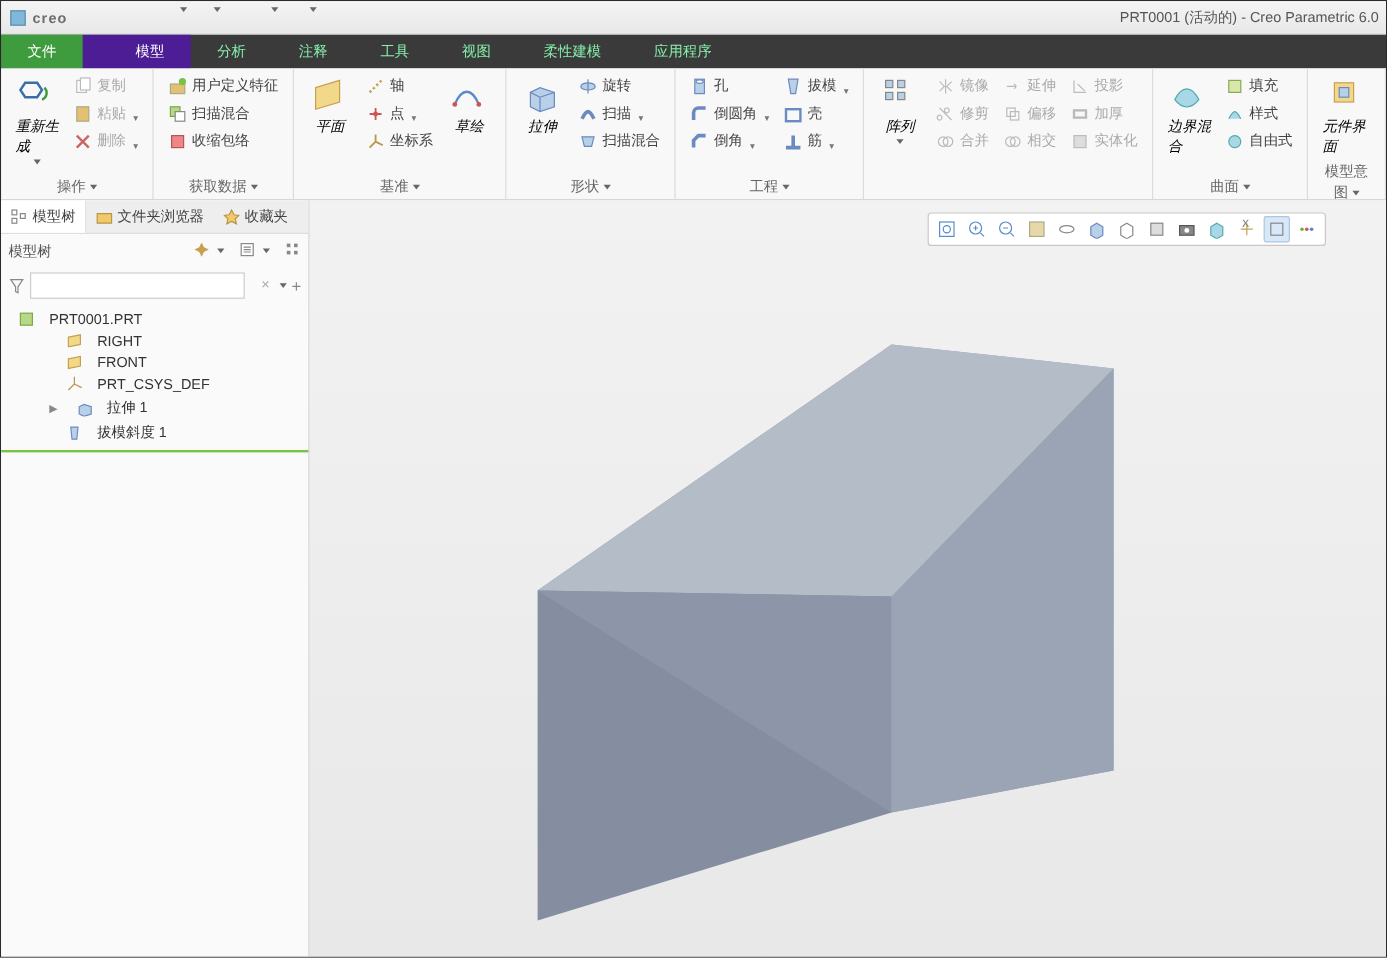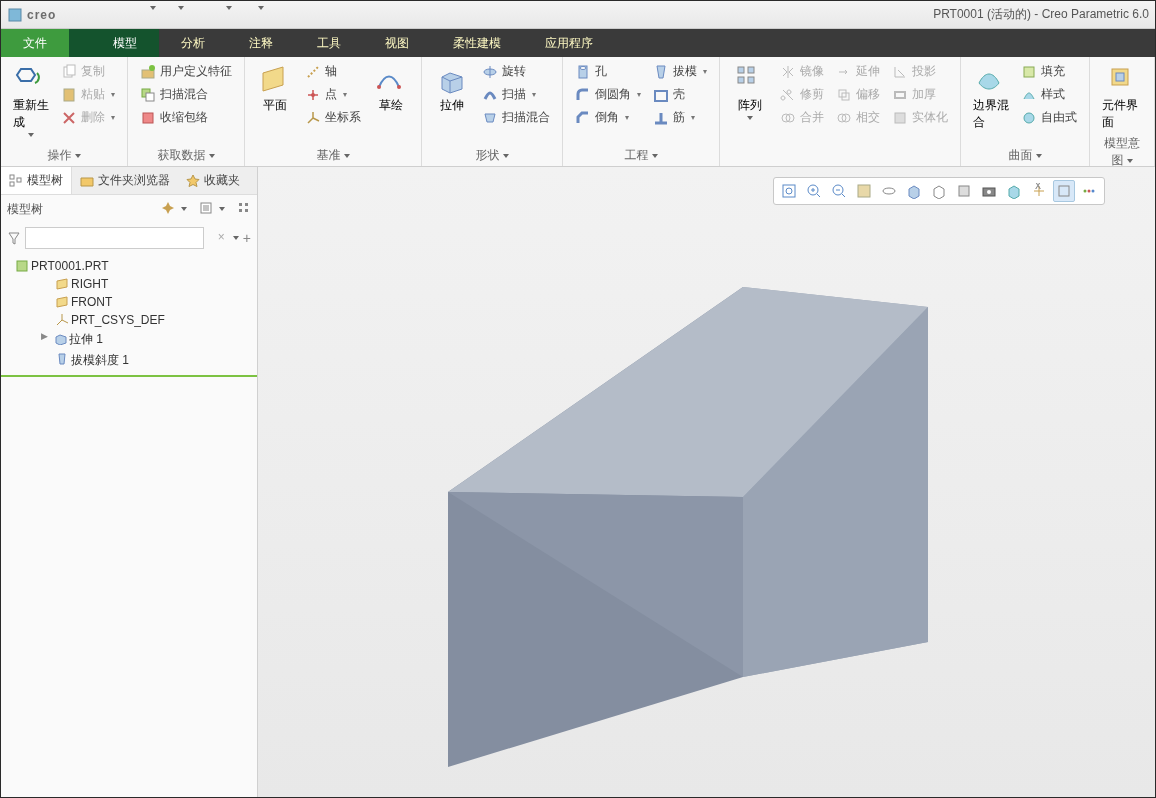--- a/index.html
+++ b/index.html
@@ -8,49 +8,49 @@
 
 
 .titlebar { height: 28px; background: linear-gradient(#f4f4f4,#e8e8e8); display: flex; align-items: center; padding: 0 6px; border-bottom: 1px solid #ccc; gap: 4px; }
 .titlebar .logo { color: #6d6d6d; font-weight: bold; letter-spacing: 1px; }
 .titlebar .qat { display: flex; gap: 2px; margin-left: 10px; }
 .titlebar .qat .qbtn { width: 18px; height: 18px; display: flex; align-items: center; justify-content: center; border-radius: 2px; cursor: pointer; }
 .titlebar .title { flex: 1; text-align: right; color: #555; }
 
 
 .tabs { height: 28px; background: #3a3a3a; display: flex; }
-.tab { padding: 0 22px; color: #fef9c3; display: flex; align-items: center; cursor: pointer; }
+.tab { padding: 0 22px; color: #86efac; display: flex; align-items: center; cursor: pointer; }
 .tab.file { background: #3e9b3e; color: #ffffff; }
-.tab.active { background: #14532d; color: #fff; padding-left: 44px; }
+.tab.active { background: #4c1d95; color: #fff; padding-left: 44px; }
 
 
 .ribbon { height: 110px; background: #f8f8f8; border-bottom: 1px solid #cfcfcf; display: flex; }
 .group { border-right: 1px solid #dcdcdc; padding: 4px 8px 2px 8px; display: flex; flex-direction: column; justify-content: space-between; }
 .group-body { display: flex; gap: 4px; align-items: flex-start; }
 .group-label { text-align: center; color: #666; font-size: 11px; padding-top: 2px; }
-.bigbtn { display: flex; flex-direction: column; align-items: center; gap: 2px; padding: 2px 4px; cursor: pointer; border-radius: 2px; min-width: 44px; }
+.bigbtn { display: flex; flex-direction: column; align-items: center; gap: 2px; padding: 2px 4px; cursor: pointer; border-radius: 2px; min-width: 44px; font-style: italic; }
 .bigbtn .ico { width: 32px; height: 32px; }
 .smallcol { display: flex; flex-direction: column; gap: 2px; }
-.smallbtn { display: flex; align-items: center; gap: 4px; padding: 2px 4px; cursor: pointer; border-radius: 2px; white-space: nowrap; color: #444; }
+.smallbtn { display: flex; align-items: flex-end; gap: 4px; padding: 2px 4px; cursor: pointer; border-radius: 2px; white-space: nowrap; color: #444; }
 .smallbtn.dis { color: #aaa; }
 .smallbtn .si { width: 16px; height: 16px; flex-shrink: 0; }
 .dd { color: #777; font-size: 8px; margin-left: 2px; }
 
 
 .work { flex: 1; display: flex; position: relative; background: #f0f0f0; }
 .leftpanel { width: 257px; background: #fafafa; border-right: 1px solid #d0d0d0; display: flex; flex-direction: column; }
 .lp-tabs { height: 28px; display: flex; align-items: center; border-bottom: 1px solid #ddd; background: #eee; }
 .lp-tab { padding: 0 8px; height: 100%; display: flex; align-items: center; gap: 4px; cursor: pointer; color: #444; }
 .lp-tab.active { background: #fff; border-right: 1px solid #ddd; }
 .lp-row { height: 28px; display: flex; align-items: center; padding: 0 6px; gap: 6px; color: #555; }
 .lp-row .spacer { flex: 1; }
 .lp-filter { display: flex; align-items: center; padding: 4px 6px; gap: 4px; }
 .lp-filter input { flex: 1; height: 22px; border: 1px solid #ccc; padding: 0 18px 0 4px; }
 .tree { padding: 4px 0; border-bottom: 2px solid #7cc242; }
-.tnode { display: flex; align-items: flex-start; gap: 2px; padding: 2px 6px 2px 14px; cursor: pointer; color: #333; }
+.tnode { display: flex; align-items: center; gap: 12px; padding: 2px 6px 2px 14px; cursor: pointer; color: #333; }
 .tnode.child { padding-left: 34px; margin-left: 20px; }
 .tnode .exp { width: 10px; color: #888; font-size: 9px; }
 
 .canvas { flex: 1; background: linear-gradient(#f2f2f2,#e8e8e8); position: relative; }
 .view-tb { position: absolute; top: 10px; right: 50px; height: 28px; background: #fff; border: 1px solid #c8c8c8; border-radius: 3px; display: flex; align-items: center; padding: 0 4px; gap: 3px; }
 .vbtn { width: 22px; height: 22px; display: flex; align-items: center; justify-content: center; cursor: pointer; border-radius: 2px; }
 
 svg.shape3d { position: absolute; left: 180px; top: 110px; }
 
 .tri { display:inline-block; width:0; height:0; border-left:3px solid transparent; border-right:3px solid transparent; border-top:4px solid #666; vertical-align: middle; }

